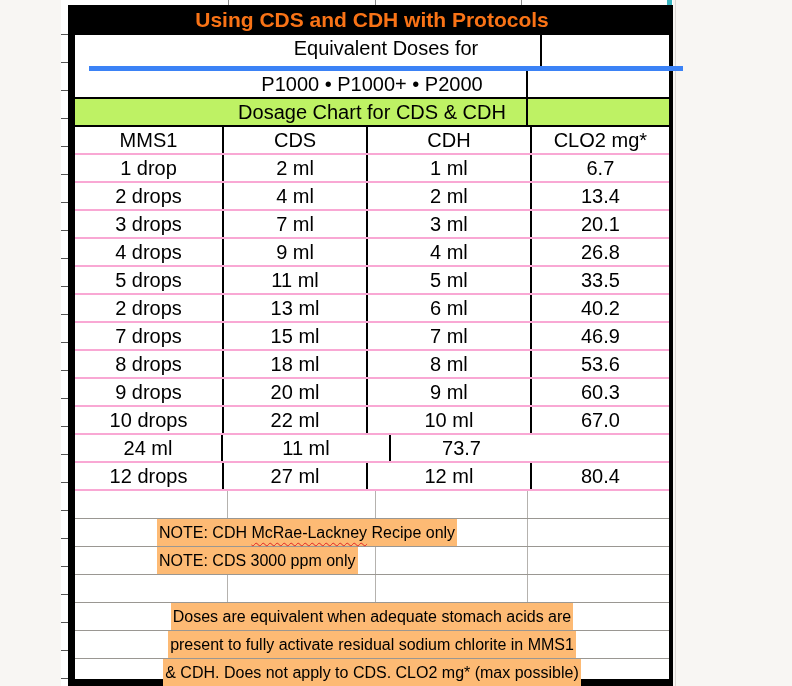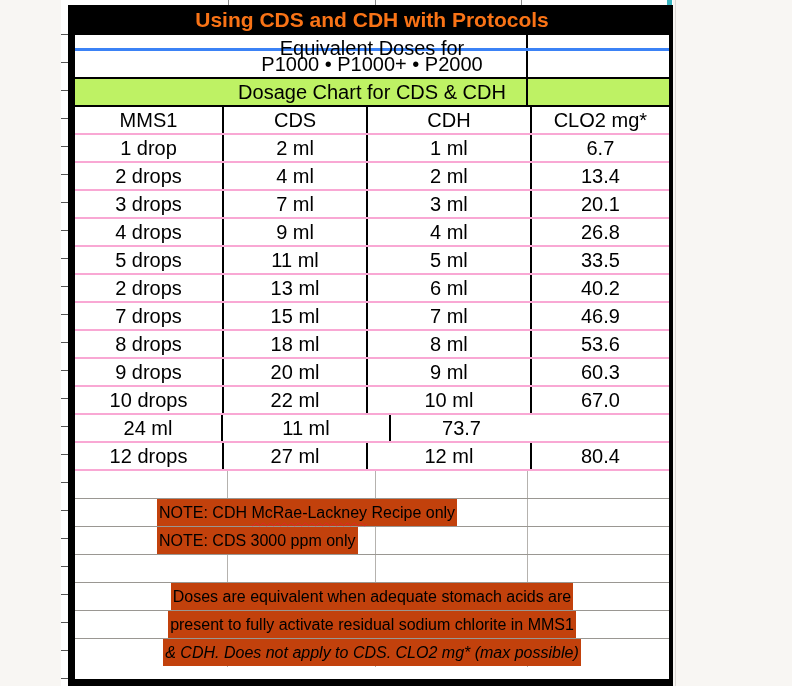--- a/index.html
+++ b/index.html
@@ -29,43 +29,43 @@
     border-left:7px solid #000;
     border-right:4px solid #000;
     border-bottom:7px solid #000;
     background:#fff;
   }
   .r{position:relative;box-sizing:border-box;width:594px;font-size:20px;}
   .title-row{
     height:30px;line-height:30px;background:#000;color:#f97316;
     font-weight:bold;font-size:21px;text-align:center;
   }
-  .sub-row{height:16px;line-height:27px;text-align:center;border-bottom:3px solid #3b82f6;}
+  .sub-row{height:36px;line-height:27px;text-align:center;border-bottom:5px solid #3b82f6;margin-left:14px;}
   .sub-row2{height:28px;line-height:26px;text-align:center;border-bottom:2px solid #000;}
   .banner-row{
     height:28px;line-height:26px;text-align:center;
     background:#bef264;border-bottom:2px solid #000;font-size:20px;
   }
   .vseg{position:absolute;top:0;bottom:0;left:451px;width:2px;background:#000;}
 
   .grid-row{display:flex;height:28px;border-bottom:2px solid #f9a8d4;}
   .grid-row .c{
     box-sizing:border-box;height:26px;line-height:26px;text-align:center;
     border-right:2px solid #000;overflow:hidden;
   }
   .grid-row .c:last-child{border-right:none;}
   .c.c0{width:153px;} .c.c1{width:148px;} .c.c2{width:168px;} .c.c3{width:141px;}
 
   .lower{position:relative;height:196px;}
   .lower .vgrid{position:absolute;top:0;bottom:0;width:1px;background:#b5b2ae;}
   .lr{position:relative;box-sizing:border-box;height:28px;line-height:27px;border-bottom:1px solid #9a9792;}
-  .lr.last{border-bottom:none;font-style:italic;}
+  .lr.last{border-bottom:none;}
   .lr.note{padding-left:82px;text-align:left;}
   .lr.center{text-align:center;}
-  .lr .txt{background:#c2410c;position:relative;display:inline-block;padding:0 2px;}
+  .lr .txt{background:#fdba74;position:relative;display:inline-block;padding:0 2px;}
   .squiggle{
     text-decoration-line:underline;
     text-decoration-style:wavy;
     text-decoration-color:#e02424;
     text-decoration-thickness:1px;
     text-underline-offset:4px;
   }
 </style>
 </head>
 <body>

